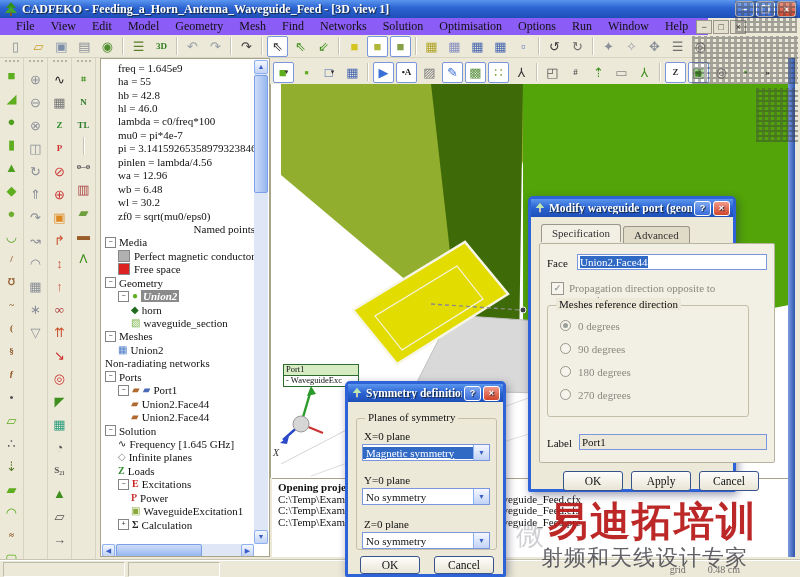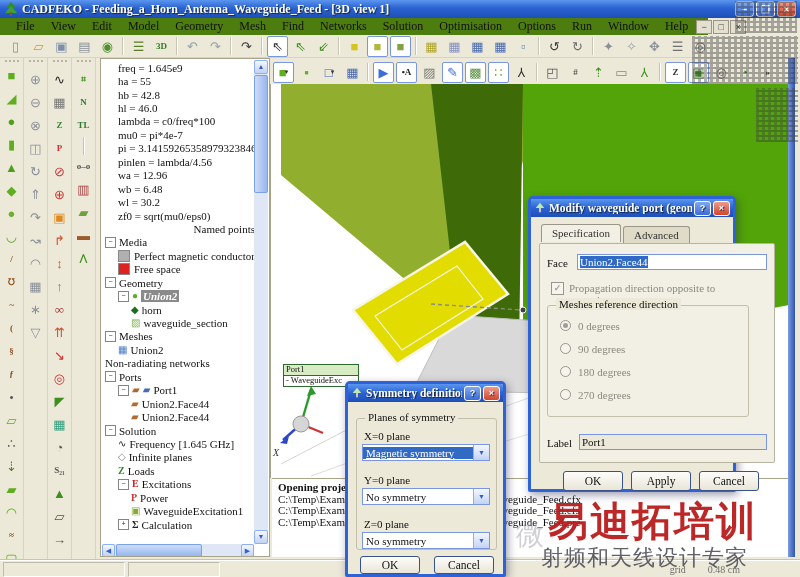--- a/index.html
+++ b/index.html
@@ -8,21 +8,21 @@
   .abs{position:absolute;}
   
   #titlebar{left:0;top:0;width:800px;height:18px;background:linear-gradient(180deg,#5a96ee 0%,#2b63d2 45%,#1e4fb8 100%);
             color:#fff;display:flex;align-items:center;padding:0 4px;box-sizing:border-box;}
   #titlebar .ttext{font-weight:bold;font-size:12px;margin-left:4px;white-space:nowrap;text-shadow:1px 1px 1px #123;}
   .winbtns{margin-left:auto;display:flex;gap:2px;}
   .wbtn{width:17px;height:14px;border:1px solid #fff;border-radius:3px;font:bold 10px "Liberation Sans",sans-serif;
         color:#fff;display:flex;align-items:center;justify-content:center;background:linear-gradient(180deg,#7fa8f0,#3a6cd8);}
   .wbtn.close{background:linear-gradient(180deg,#ef9a8a,#d2452b);}
   
-  #menubar{left:0;top:18px;width:708px;height:17px;background:#4d7c0f;display:flex;align-items:center;
+  #menubar{left:0;top:18px;width:708px;height:17px;background:#8b5cf6;display:flex;align-items:center;
            border-bottom:1px solid #d8d4c4;font-size:12px;}
   .menuitem{padding:0 8px;white-space:nowrap;}
   .menuitem::first-letter{text-decoration:underline;}
   .mdico{width:14px;height:13px;margin:0 4px;}
   .mdibtns{margin-left:auto;display:flex;gap:1px;margin-right:4px;}
   .mdib{width:14px;height:12px;border:1px solid #9a968a;background:#e4e0d0;font:9px "Liberation Sans",sans-serif;
         display:flex;align-items:center;justify-content:center;color:#444;}
   
   #toolbar1{left:0;top:35px;width:800px;height:23px;background:#ece9d8;border-bottom:1px solid #d8d4c4;
             display:flex;align-items:center;padding-left:4px;box-sizing:border-box;}

